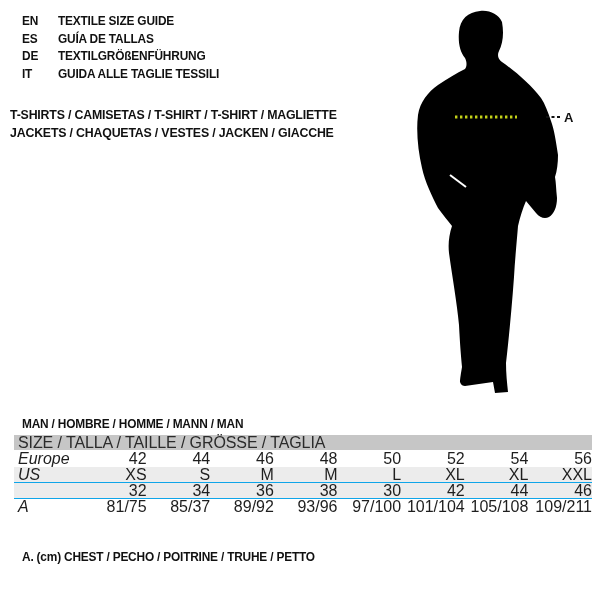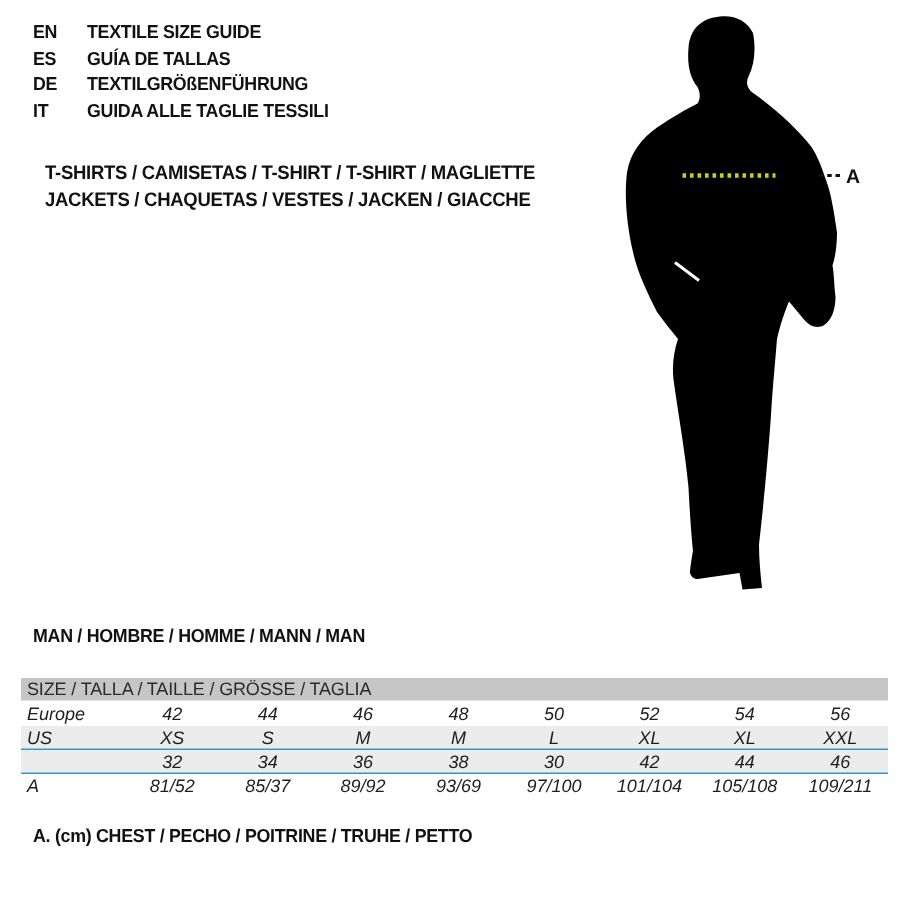--- a/index.html
+++ b/index.html
@@ -17,50 +17,50 @@
   .lang-code{
     width:36px;flex:0 0 36px;
     font-size:12.5px;font-weight:700;letter-spacing:-0.2px;
     transform:scaleX(0.95);transform-origin:left center;
   }
   .lang-label{
     font-size:12.5px;font-weight:700;letter-spacing:-0.2px;white-space:nowrap;
     transform:scaleX(0.95);transform-origin:left center;
   }
   
-  .categories{position:absolute;left:30px;top:106px;}
+  .categories{position:absolute;left:10px;top:106px;}
   .cat-line{
     font-size:13px;font-weight:700;letter-spacing:-0.2px;line-height:18px;white-space:nowrap;
     transform:scaleX(0.95);transform-origin:left center;
   }
   
   .figure-wrap{position:absolute;left:405px;top:5px;width:170px;height:392px;}
   
   .section-title{
     position:absolute;left:22px;top:417px;
     font-size:12.5px;font-weight:700;letter-spacing:-0.2px;
     transform:scaleX(0.95);transform-origin:left center;white-space:nowrap;
   }
   
-  .size-table{position:absolute;left:14px;top:452px;width:578px;font-size:12px;}
+  .size-table{position:absolute;left:14px;top:435px;width:578px;font-size:16px;}
   .st-header{
     height:15px;line-height:15px;
     background:var(--header_bg,#c6c6c6);
     padding-left:4px;color:#2b2b2b;
     letter-spacing:-0.1px;margin-bottom:1px;
   }
   .st-row{
     display:grid;
     grid-template-columns:69px repeat(8,1fr);
     height:16px;line-height:16px;
     color:#1e1e1e;
   }
   .st-row.shaded{background:var(--stripe_bg,#ececec);border-bottom:1px solid #0ea5e9;box-sizing:border-box;}
   .st-label{padding-left:4px;text-align:left;font-style:italic;}
-  .st-cell{text-align:center;font-style:italic;}
+  .st-cell{text-align:right;}
   
   .footnote{
     position:absolute;left:22px;top:550px;
     font-size:12.5px;font-weight:700;letter-spacing:-0.2px;
     transform:scaleX(0.95);transform-origin:left center;white-space:nowrap;
   }
 </style>
 </head>
 <body>
 
@@ -169,24 +169,24 @@
       <span class="st-cell">36</span>
       <span class="st-cell">38</span>
       <span class="st-cell">30</span>
       <span class="st-cell">42</span>
       <span class="st-cell">44</span>
       <span class="st-cell">46</span>
     </div>
 
     <div class="st-row">
       <span class="st-label">A</span>
-      <span class="st-cell">81/52</span>
+      <span class="st-cell">81/75</span>
       <span class="st-cell">85/37</span>
       <span class="st-cell">89/92</span>
-      <span class="st-cell">93/69</span>
+      <span class="st-cell">93/96</span>
       <span class="st-cell">97/100</span>
       <span class="st-cell">101/104</span>
       <span class="st-cell">105/108</span>
       <span class="st-cell">109/211</span>
     </div>
   </div>
 
   <div class="footnote">A. (cm) CHEST / PECHO / POITRINE / TRUHE / PETTO</div>
 
 </div>

